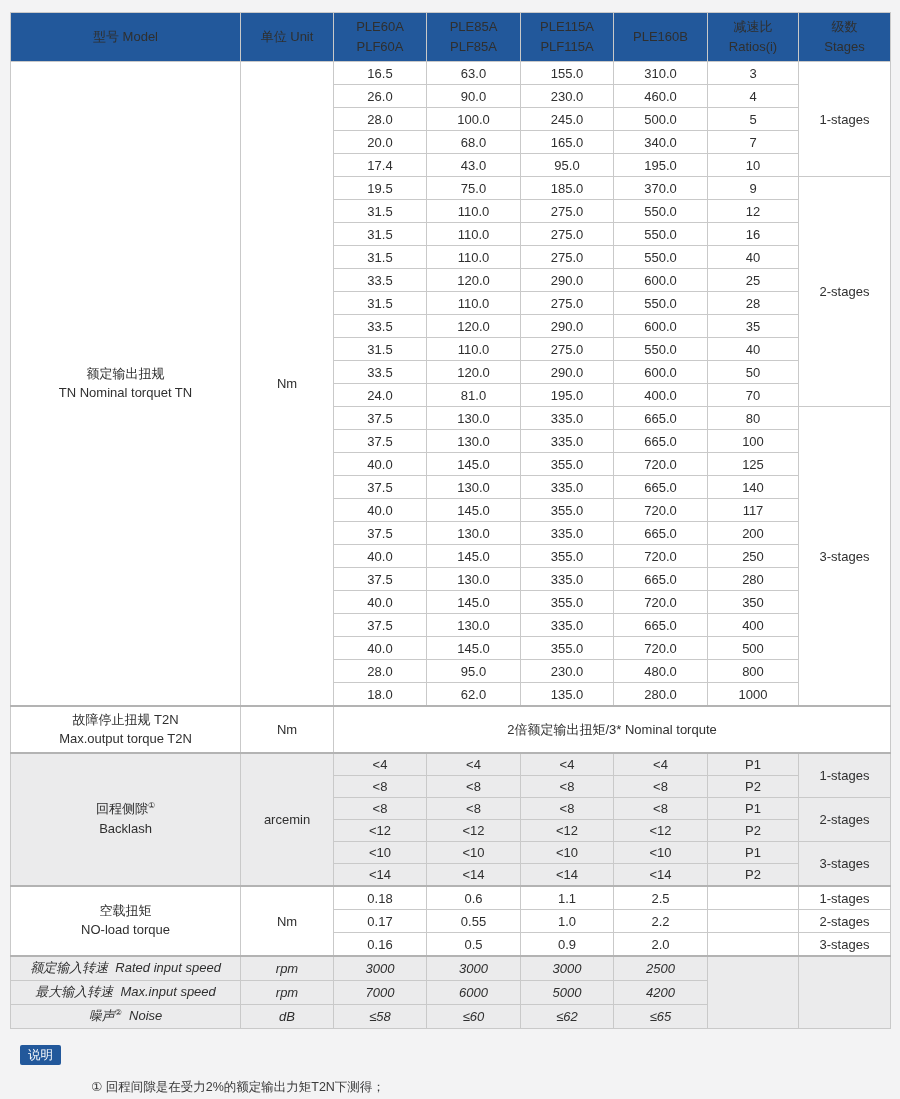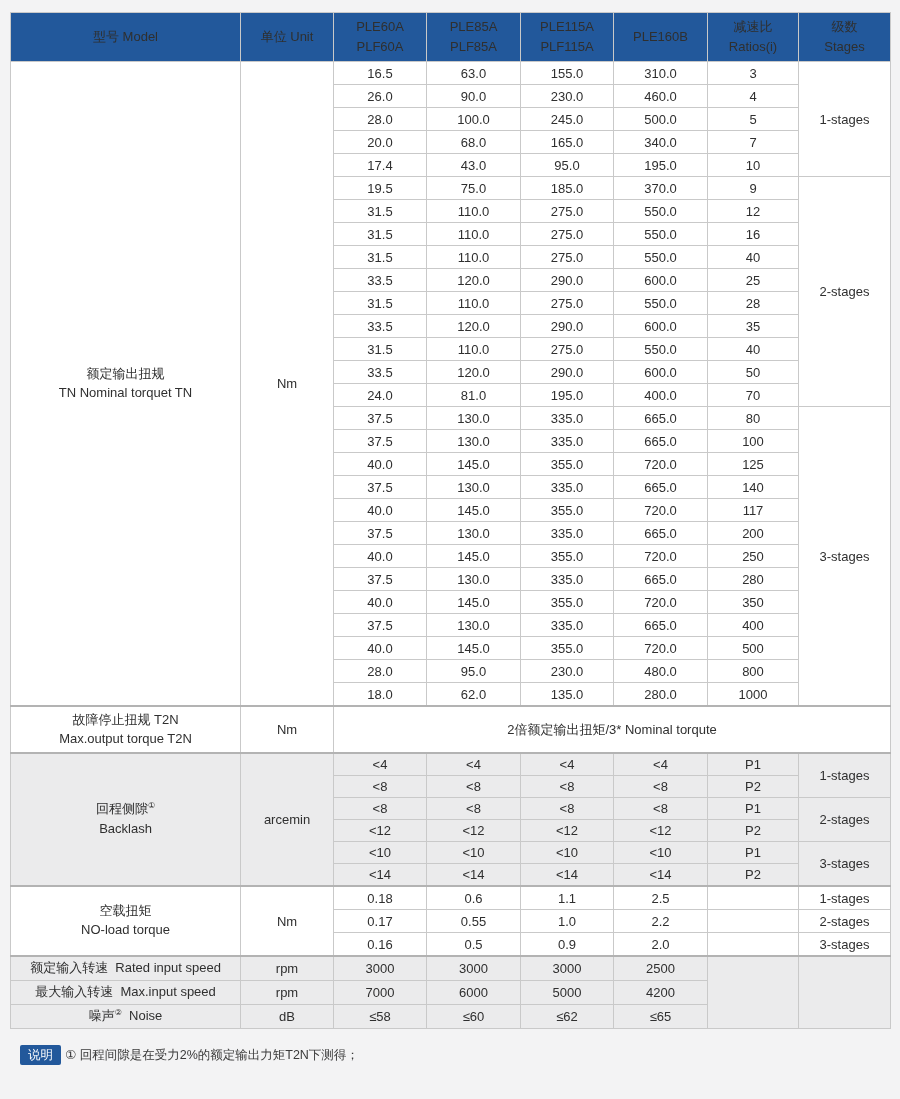--- a/index.html
+++ b/index.html
@@ -33,46 +33,46 @@
     border:1px solid #44710F;
     border-color:#3e6ba4;
     font-weight:normal;
     height:48px;
     line-height:1.55;
     font-size:13px;
   }
   tr.tn td { height:22px; }
   tr.bk td { height:21px; }
   tr.nl td { height:22px; }
-  tr.sp td { height:23px; }
+  tr.sp td { height:23px;font-style:italic; }
   tr.t2n td { height:45px; }
   tr.alt td { background:#ebebec; }
   tr.sec td { border-top:2px solid #b3b3b3; }
   td.lbl { line-height:1.45; font-size:13px; }
   td.lbl sup { font-size:8px; vertical-align:super; }
   td.merged-note { font-size:13px; }
   .notes {
     margin-top:16px;
     padding-left:10px;
     display:flex;
     align-items:flex-start;
-    gap:4px;
+    gap:30px;
     font-size:12.5px;
     color:#3a3a3a;
   }
   .notes-badge {
     background:#22589B;
     color:#fff;
     padding:2px 8px;
     border-radius:2px;
     font-size:12.5px;
     flex:0 0 auto;
     line-height:1.3;
   }
-  .note-line { line-height:1.75; }
+  .note-line { line-height:1.75;margin-top:32px; }
 </style>
 </head>
 <body>
 
 <div class="wrap">
   <table class="spec">
     <colgroup>
       <col style="width:230px">
       <col style="width:93px">
       <col style="width:93px">

